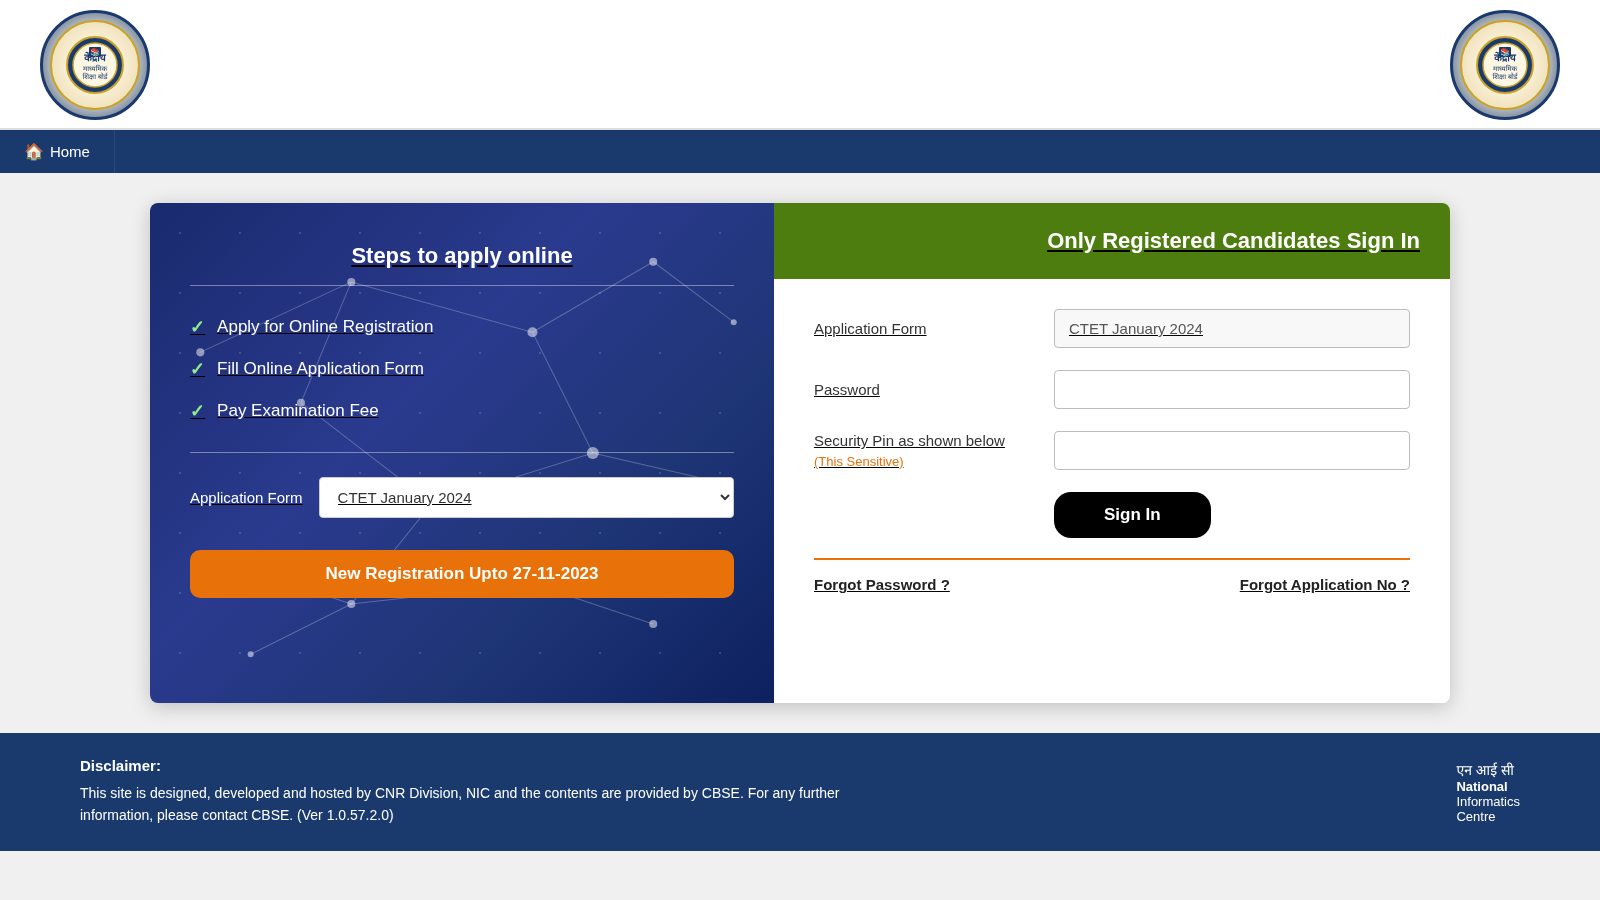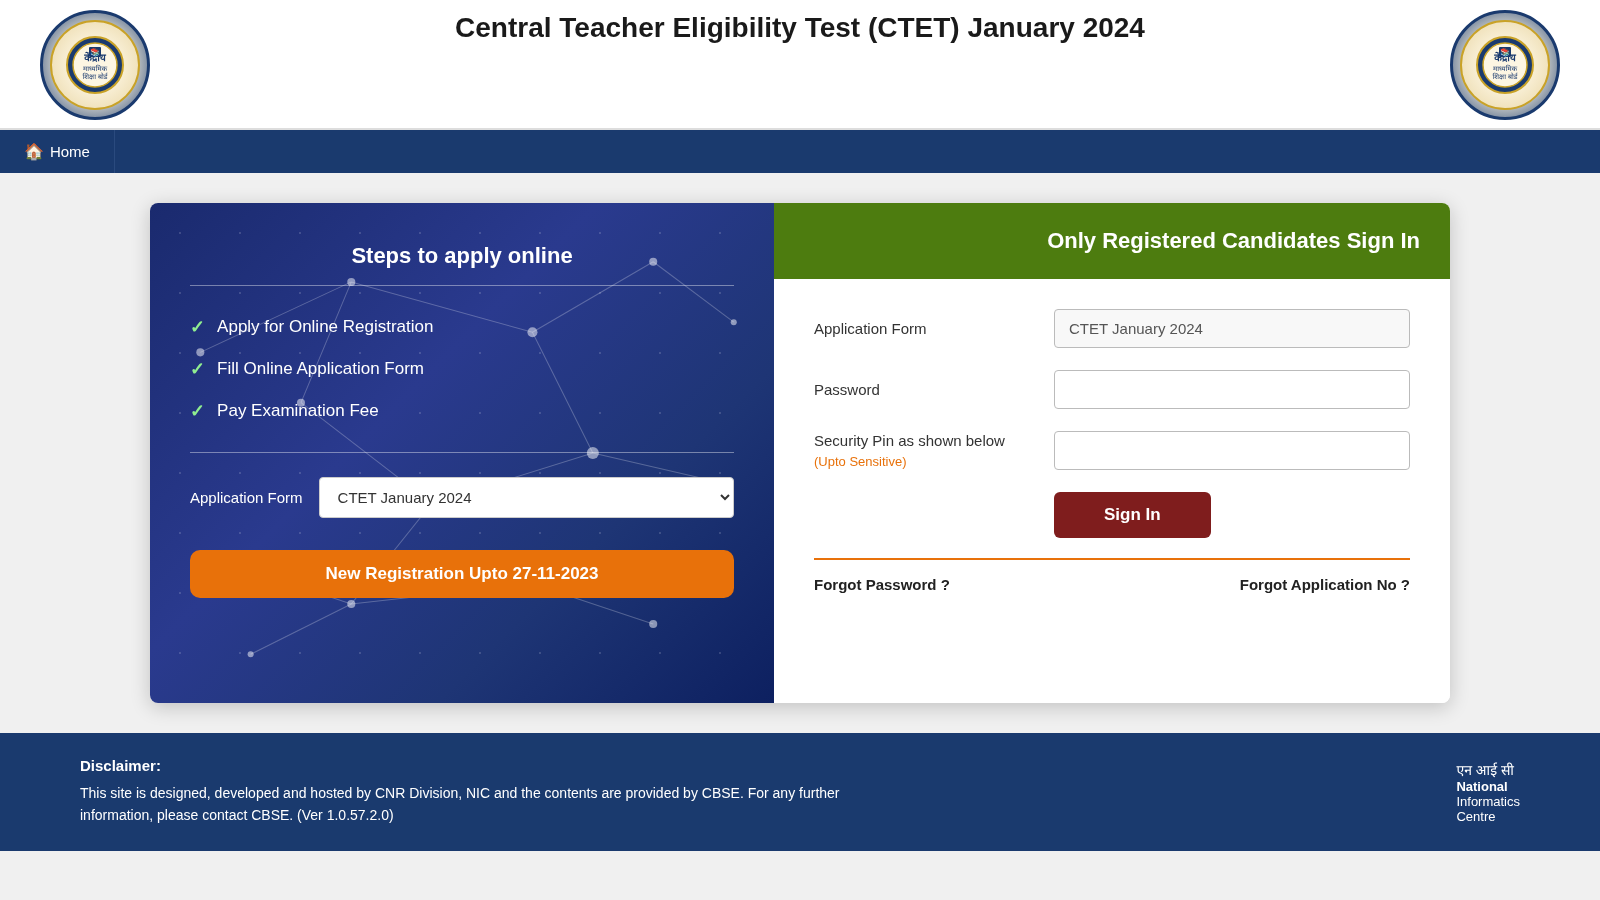--- a/index.html
+++ b/index.html
@@ -12,21 +12,21 @@
     .logo-right { position: absolute; right: 40px; top: 10px; }
     .logo-circle { width: 110px; height: 110px; border-radius: 50%; border: 3px solid #1a3a6e; background: radial-gradient(circle, #fdf6e3 40%, #1a3a6e 100%); display: flex; align-items: center; justify-content: center; overflow: hidden; }
     .logo-inner { width: 90px; height: 90px; border-radius: 50%; border: 2px solid #c9a227; background: radial-gradient(circle, #fdf6e3 30%, #e8d5a3 100%); display: flex; align-items: center; justify-content: center; font-size: 32px; }
 
     
     .navbar { background: #1a3a6e; padding: 0; display: flex; align-items: stretch; }
     .nav-item { color: #fff; padding: 12px 24px; font-size: 15px; display: flex; align-items: center; gap: 6px; border-right: 1px solid #2a4a7e; cursor: pointer; }
     .home-icon { font-size: 16px; }
 
     
-    .main-content { padding: 30px 80px; display: flex; justify-content: center; }
+    .main-content { padding: 30px 80px; display: flex; justify-content: center; text-decoration: underline; }
     .card { display: flex; border-radius: 8px; overflow: hidden; box-shadow: 0 4px 20px rgba(0,0,0,0.2); width: 100%; max-width: 1300px; background: #fff; }
 
     
     .left-panel { background: linear-gradient(135deg, #1a2a6e 0%, #2a3a8e 40%, #1e3575 70%, #0d2060 100%); padding: 40px; flex: 0 0 48%; position: relative; overflow: hidden; min-height: 500px; }
     .left-panel::before { content: ''; position: absolute; inset: 0; background-image: radial-gradient(circle, rgba(255,255,255,0.15) 1px, transparent 1px); background-size: 60px 60px; }
     .left-panel-title { color: #fff; font-size: 22px; font-weight: bold; text-align: center; margin-bottom: 20px; border-bottom: 1px solid rgba(255,255,255,0.4); padding-bottom: 16px; position: relative; z-index: 1; }
     .steps-list { list-style: none; margin: 20px 0; position: relative; z-index: 1; }
     .steps-list li { color: #fff; font-size: 17px; padding: 10px 0; display: flex; align-items: center; gap: 12px; }
     .check-icon { color: #90ee90; font-size: 18px; font-weight: bold; }
     .divider { border: none; border-top: 1px solid rgba(255,255,255,0.4); margin: 20px 0; position: relative; z-index: 1; }
@@ -49,21 +49,21 @@
     .form-input { flex: 1; padding: 10px 14px; border: 1px solid #bbb; border-radius: 4px; font-size: 15px; color: #555; background: #fff; }
     .form-input-readonly { flex: 1; padding: 10px 14px; border: 1px solid #bbb; border-radius: 4px; font-size: 15px; color: #555; background: #f8f8f8; }
     .case-sensitive { color: #e8710a; font-size: 13px; margin-top: 4px; display: block; }
 
     
     .security-pin-display { display: flex; align-items: center; gap: 12px; }
     .captcha-box { background: #f5f5f5; border: 1px solid #ccc; border-radius: 4px; padding: 10px 20px; font-size: 26px; font-weight: bold; color: #228b22; font-style: italic; letter-spacing: 4px; min-width: 160px; text-align: center; }
     .refresh-btn { width: 38px; height: 38px; border-radius: 50%; background: #2a8a2a; border: none; cursor: pointer; display: flex; align-items: center; justify-content: center; font-size: 18px; color: #fff; }
 
     
-    .signin-btn { background: #7f1d1d; color: #fff; border: none; padding: 13px 50px; font-size: 17px; font-weight: bold; border-radius: 6px; cursor: pointer; display: block; margin: 20px 0 8px 240px; }
+    .signin-btn { background: #000000; color: #fff; border: none; padding: 13px 50px; font-size: 17px; font-weight: bold; border-radius: 17px; cursor: pointer; display: block; margin: 20px 0 8px 240px; }
 
     
     .panel-divider { border: none; border-top: 2px solid #e8710a; margin: 20px 0 16px; }
 
     
     .forgot-row { display: flex; justify-content: space-between; padding: 0 0 10px; gap: 8px; }
     .forgot-link { color: #222; font-size: 15px; font-weight: bold; cursor: pointer; text-decoration: none; }
 
     
     .footer { background: #1a3a6e; padding: 24px 80px; display: flex; align-items: center; justify-content: space-between; margin-top: 0; }
@@ -94,21 +94,20 @@
           <text x="30" y="26" text-anchor="middle" font-size="10" fill="#1a3a6e" font-weight="bold">केंद्रीय</text>
           <text x="30" y="36" text-anchor="middle" font-size="7" fill="#1a3a6e">माध्यमिक</text>
           <text x="30" y="44" text-anchor="middle" font-size="7" fill="#1a3a6e">शिक्षा बोर्ड</text>
           <rect x="24" y="12" width="12" height="10" rx="1" fill="#1a3a6e"></rect>
           <text x="30" y="20" text-anchor="middle" font-size="8" fill="#fdf6e3">📚</text>
         </svg>
       </div>
     </div>
   </div>
 
-  <h1 class="header-title">Central Teacher Eligibility Test (CTET) January 2024</h1>
 
   <div class="logo-right">
     <div class="logo-circle">
       <div class="logo-inner">
         <svg width="60" height="60" viewBox="0 0 60 60">
           <circle cx="30" cy="30" r="28" fill="#1a3a6e" stroke="#c9a227" stroke-width="2"></circle>
           <circle cx="30" cy="30" r="22" fill="#fdf6e3" stroke="#c9a227" stroke-width="1.5"></circle>
           <text x="30" y="26" text-anchor="middle" font-size="10" fill="#1a3a6e" font-weight="bold">केंद्रीय</text>
           <text x="30" y="36" text-anchor="middle" font-size="7" fill="#1a3a6e">माध्यमिक</text>
           <text x="30" y="44" text-anchor="middle" font-size="7" fill="#1a3a6e">शिक्षा बोर्ड</text>
@@ -210,21 +209,21 @@
 
 
         <div class="form-row">
           <label class="form-label">Password</label>
           <input class="form-input" type="password" style="">
         </div>
 
         <div class="form-row">
           <div style="min-width:220px;">
             <label class="form-label">Security Pin as shown below</label>
-            <span class="case-sensitive">(Upto Sensitive)</span>
+            <span class="case-sensitive">(This Sensitive)</span>
           </div>
           <input class="form-input" type="text" style="">
         </div>
 
 
         <button class="signin-btn">Sign In</button>
 
         <hr class="panel-divider">
 
         <div class="forgot-row">

